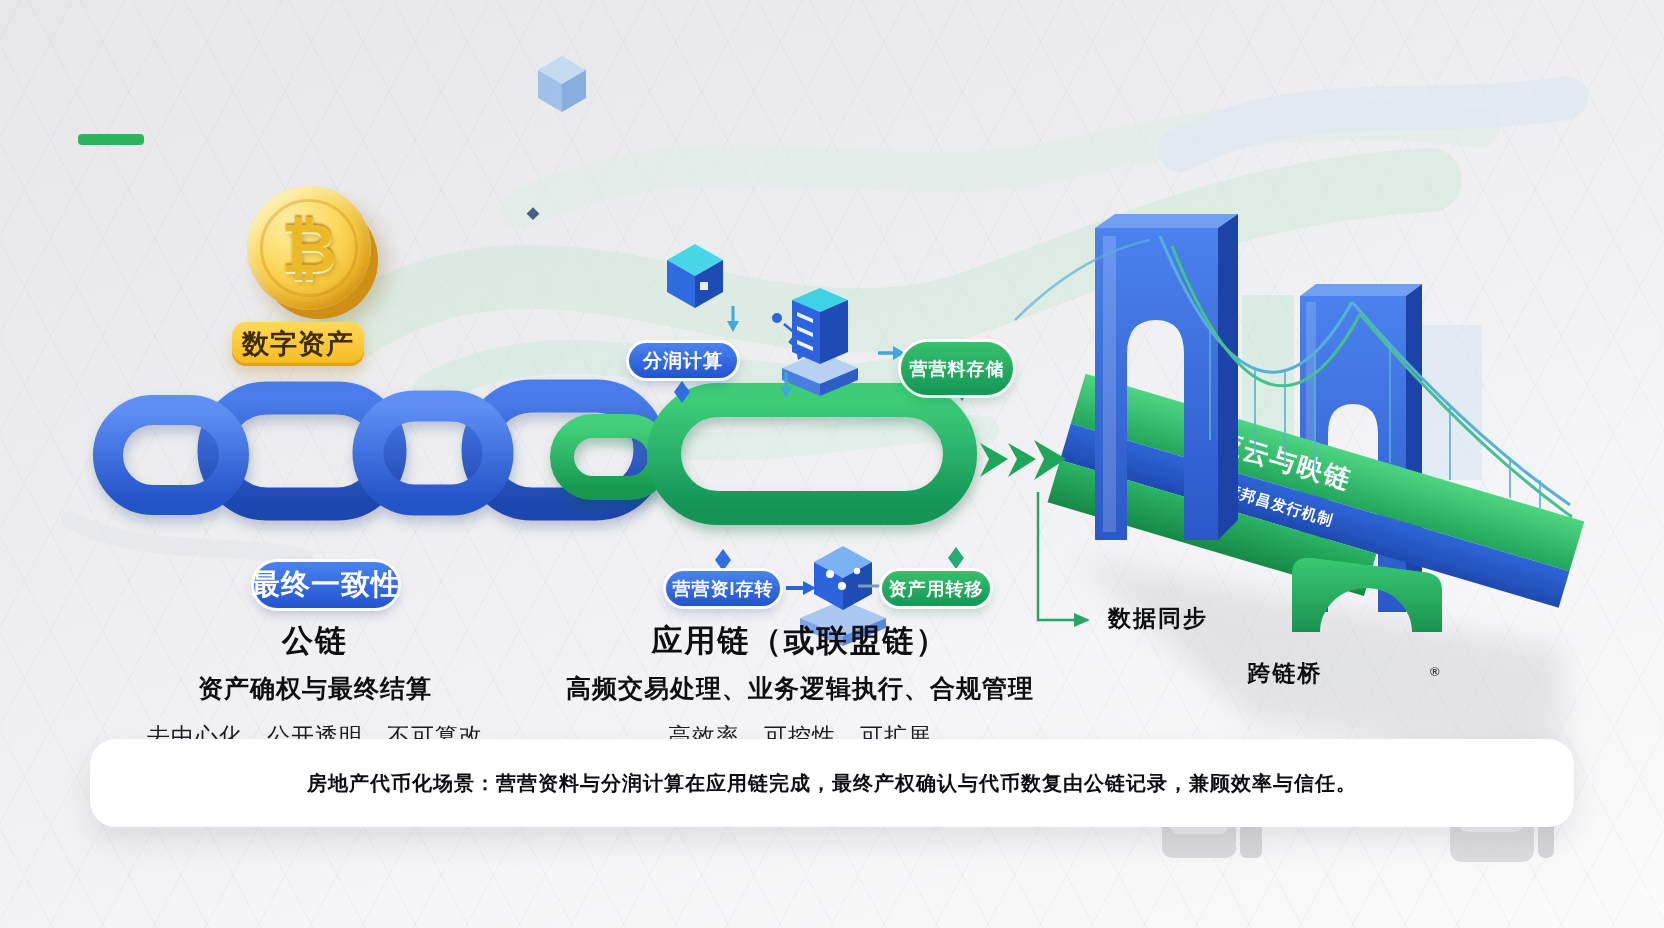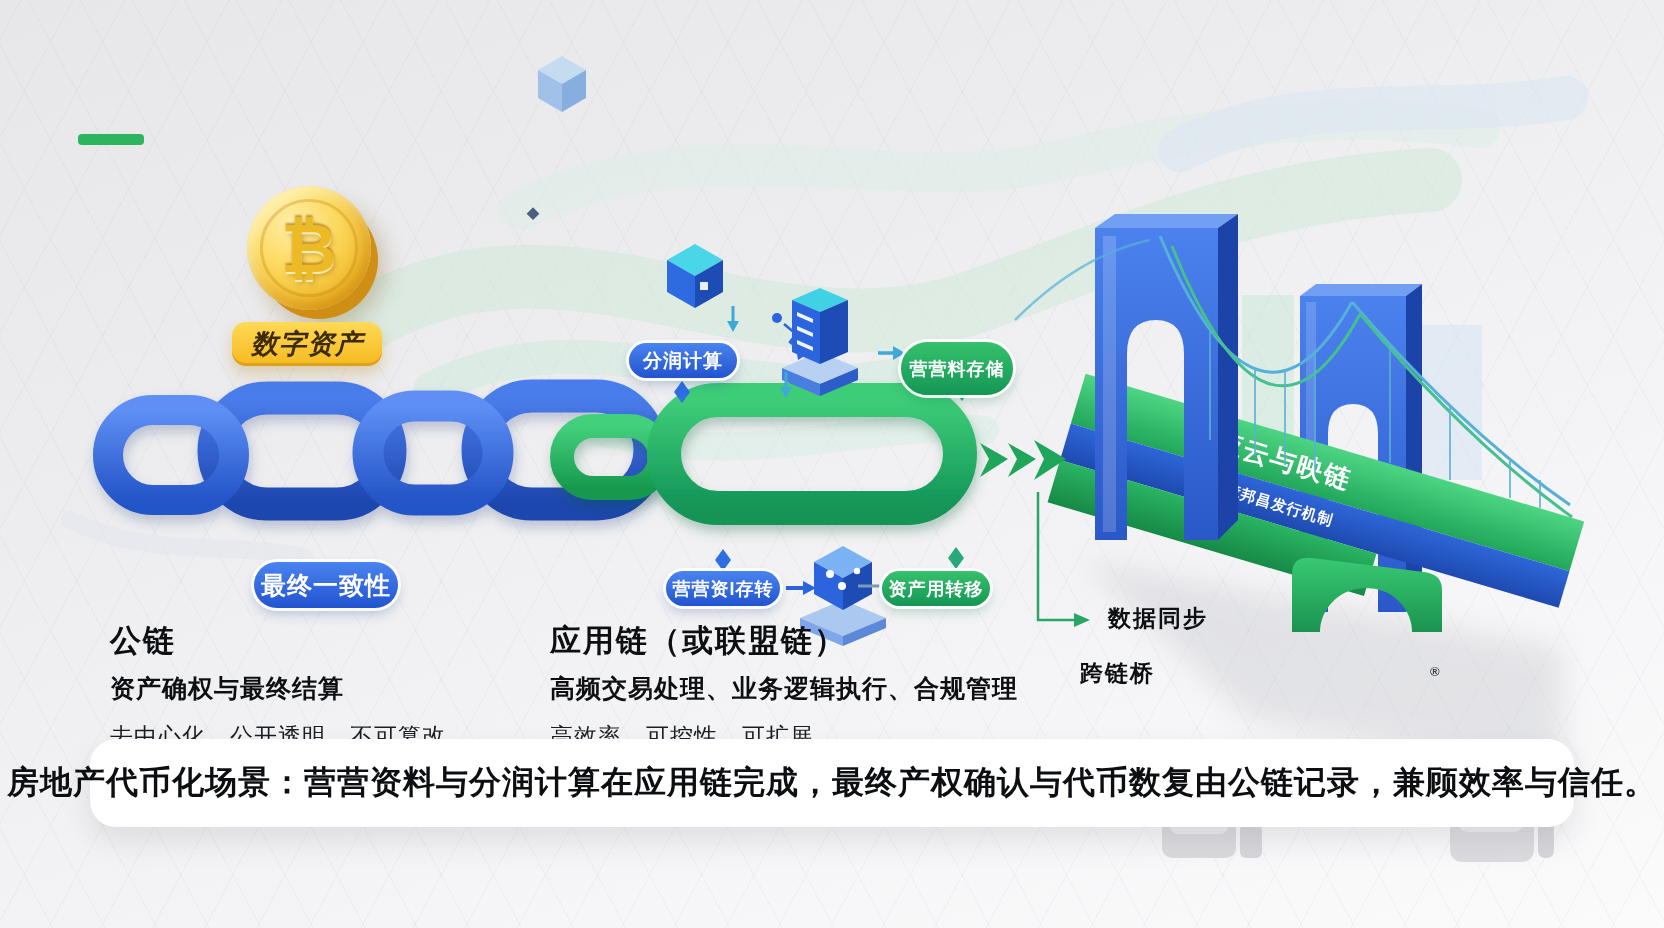--- a/index.html
+++ b/index.html
@@ -33,48 +33,48 @@
 
   .pill{position:absolute;display:flex;align-items:center;justify-content:center;
     color:#fff;font-weight:800;border-radius:999px;letter-spacing:1px;white-space:nowrap;}
   .pill-blue{background:linear-gradient(180deg,#4a84f0,#2253cf);
     box-shadow:0 0 0 3px rgba(255,255,255,.9),0 6px 12px rgba(25,60,140,.25);}
   .pill-green{background:linear-gradient(180deg,#36c16c,#149655);
     box-shadow:0 0 0 3px rgba(255,255,255,.9),0 6px 12px rgba(15,110,60,.25);}
   .pill-gold{background:linear-gradient(180deg,#ffd957,#f5b91f);color:#3c2b04;
     box-shadow:0 8px 16px rgba(180,120,0,.28), inset 0 -3px 0 rgba(150,90,0,.25);border-radius:14px;}
 
-  #pill-asset-label{left:232px;top:322px;width:150px;height:44px;font-size:27px;font-weight:900;font-style:italic;}
+  #pill-asset-label{left:232px;top:322px;width:132px;height:44px;font-size:27px;font-weight:900;}
   #pill-profit{left:629px;top:343px;width:108px;height:35px;font-size:19px;}
   #pill-storage{left:901px;top:342px;width:112px;height:53px;font-size:18px;}
-  #pill-consistency{left:254px;top:562px;width:144px;height:46px;font-size:25px;}
+  #pill-consistency{left:254px;top:562px;width:144px;height:46px;font-size:29px;}
   #pill-upload{left:666px;top:571px;width:114px;height:35px;font-size:18px;}
   #pill-transfer{left:882px;top:571px;width:108px;height:35px;font-size:18px;}
 
   .chain-label-box{left:700px;top:420px;width:256px;height:66px;background:#fff;border-radius:18px;
     display:flex;align-items:center;justify-content:center;font-size:29px;font-weight:900;color:#101418;
     letter-spacing:2px;box-shadow:0 4px 10px rgba(20,80,40,.18);}
 
   .data-sync{left:1108px;top:603px;font-size:23px;font-weight:900;color:#0d0f12;letter-spacing:2px;}
 
-  .section{position:absolute;color:#0d0f12;}
+  .section{position:absolute;text-align:center;color:#0d0f12;}
   .sec-title{font-size:31px;font-weight:900;letter-spacing:2px;}
   .sec-sub{font-size:25px;font-weight:800;margin-top:10px;letter-spacing:1px;}
   .sec-desc{font-size:23px;font-weight:400;margin-top:16px;color:#1a1d21;letter-spacing:1px;}
   #section-public{left:110px;top:620px;width:410px;}
   #section-app{left:550px;top:620px;width:500px;}
   #section-bridge{left:1080px;top:658px;width:410px;}
   #section-bridge .sec-title{font-size:23px;}
   #section-bridge .sec-sub{font-size:20px;margin-top:12px;}
   .reg-mark{left:1430px;top:664px;font-size:13px;color:#3a3d42;font-weight:700;}
 
   .footer-bar{left:90px;top:739px;width:1484px;height:88px;background:#ffffff;border-radius:26px;
     display:flex;align-items:center;justify-content:center;
     box-shadow:0 14px 30px rgba(40,40,60,.10);}
-  .footer-text{font-size:32px;font-weight:800;color:#0c0e11;letter-spacing:1px;white-space:nowrap;}
+  .footer-text{font-size:20px;font-weight:800;color:#0c0e11;letter-spacing:1px;white-space:nowrap;}
 </style>
 </head>
 <body>
 
 <div class="stage">
 
   <svg class="illus" viewBox="0 0 1664 928">
     <defs>
       <linearGradient id="gBlue1" x1="0" y1="0" x2="0" y2="1">
         <stop offset="0" stop-color="#5e8ff4"></stop>

